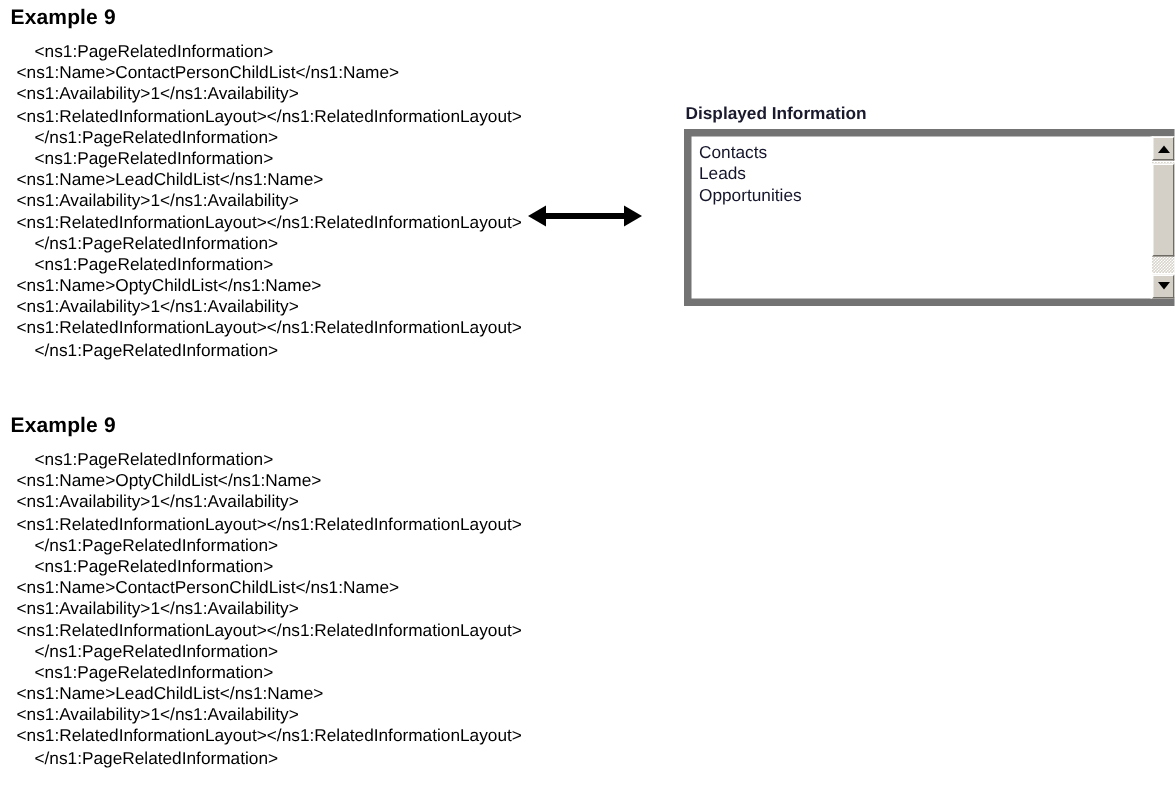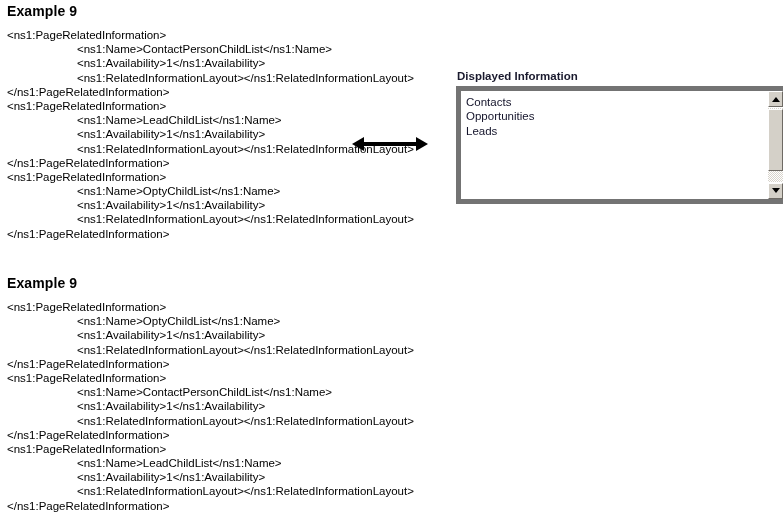--- a/index.html
+++ b/index.html
@@ -36,22 +36,22 @@
     left: 0px;
     top: 28px;
     width: 400px;
     font-family: "Liberation Sans", sans-serif;
     font-size: 11.5px;
     line-height: 14.2px;
     color: #000000;
     white-space: pre;
   }
   .xml-line { white-space: pre; height: 14.2px; }
-  .xml-line.indent-0 { padding-left: 7px; }
-  .xml-line.indent-1 { padding-left: 37px; margin-left: 40px; }
+  .xml-line.indent-0 { padding-left: 23px; }
+  .xml-line.indent-1 { padding-left: 11px; }
 
   
   .arrow-connector {
     position: absolute;
     left: 352px;
     width: 76px;
     height: 16px;
   }
   #arrow-1 { top: 136px; }
   .arrow-shaft {
@@ -182,22 +182,22 @@
     <div class="arrow-head left"></div>
     <div class="arrow-shaft"></div>
     <div class="arrow-head right"></div>
   </div>
 
   <div class="panel" id="panel-1">
     <div class="panel-title">Displayed Information</div>
     <div class="panel-box">
       <div class="panel-list">
           <div class="panel-list-item">Contacts</div>
+          <div class="panel-list-item">Leads</div>
           <div class="panel-list-item">Opportunities</div>
-          <div class="panel-list-item">Leads</div>
         </div>
       <div class="scrollbar">
         <div class="sb-btn up">
           <span class="glyph"></span>
         </div>
         <div class="sb-track"></div>
         <div class="sb-thumb"></div>
         <div class="sb-btn down">
           <span class="glyph"></span>
         </div>

